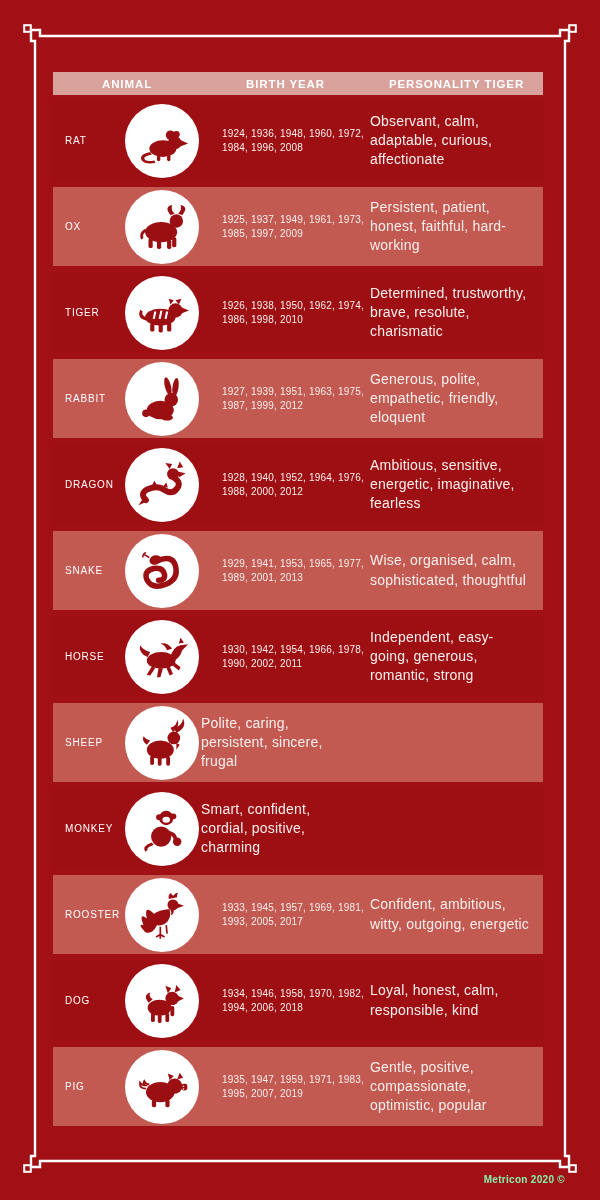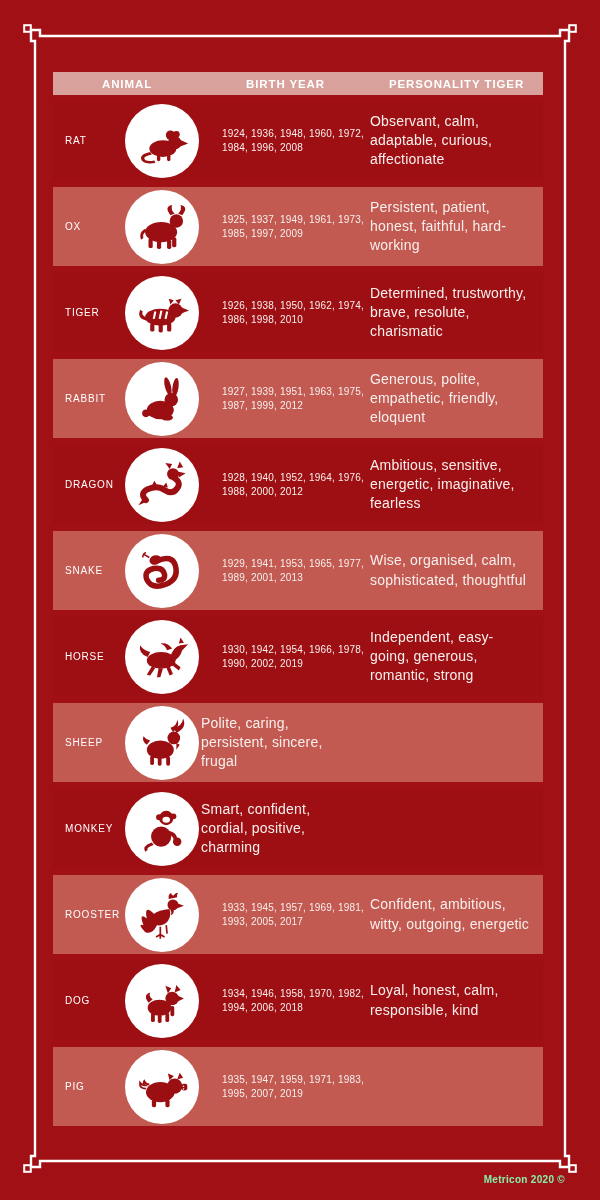--- a/index.html
+++ b/index.html
@@ -210,21 +210,21 @@
               <path d="M52 16 l2 -7 4 6 Z"></path>
               <path d="M44 22 Q38 14 30 16 Q36 18 38 24 Z"></path>
               <path d="M15 32 Q4 28 6 18 Q10 24 18 26 Z"></path>
               <path d="M20 43 l-6 10 4 1 6 -9 Z"></path>
               <path d="M28 45 l-2 11 4 0 3 -10 Z"></path>
               <path d="M37 44 l4 10 4 -2 -4 -9 Z"></path>
               <path d="M43 41 l9 7 2 -4 -8 -6 Z"></path>
             </svg>
           </div>
     </div>
-    <div class="cell years">1930, 1942, 1954, 1966, 1978, 1990, 2002, 2019</div>
+    <div class="cell years">1930, 1942, 1954, 1966, 1978, 1990, 2002, 2011</div>
     <div class="cell traits">Independent, easy-going, generous, romantic, strong</div>
   </div>
 
   <div class="row light">
     <div class="cell label">SHEEP</div>
     <div class="cell iconwrap">
       <div class="circle">
             <svg viewBox="0 0 64 64" xmlns="http://www.w3.org/2000/svg">
               <path d="M49 20 Q62 14 57 3 Q56 12 46 14 Z"></path>
               <path d="M45 19 Q54 12 50 4 Q50 11 42 14 Z"></path>
@@ -313,17 +313,18 @@
               <circle cx="57.5" cy="34.5" r="0.9" fill="#fff"></circle>
               <path d="M41 24 l-2 -8 7 3 Z"></path>
               <path d="M50 23 l3 -8 4 6 Z"></path>
               <path d="M13 34 q-8 0 -7 -7 q2 3 6 3 q-3 -2 -1 -5 q2 4 6 4" fill="none" stroke="#9B0E12" stroke-width="2.2"></path>
               <rect x="20" y="47" width="5" height="9" rx="2"></rect>
               <rect x="36" y="47" width="5" height="9" rx="2"></rect>
             </svg>
           </div>
     </div>
     <div class="cell years">1935, 1947, 1959, 1971, 1983, 1995, 2007, 2019</div>
+    <div class="cell traits">Gentle, positive, compassionate, optimistic, popular</div>
   </div>
 </div>
 </div>
 
 <div class="credit">Metricon 2020 ©</div>
 
 </body></html>

